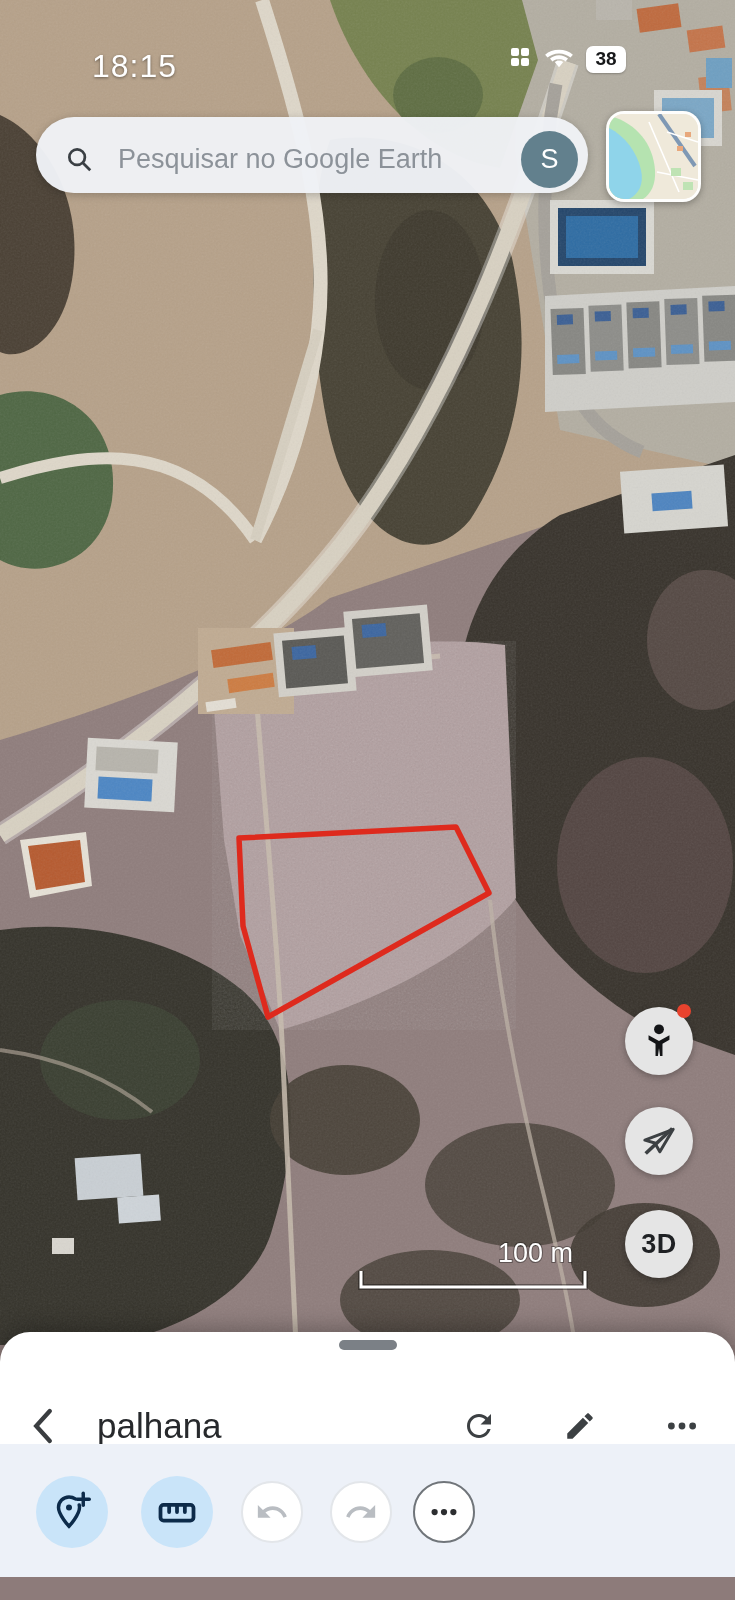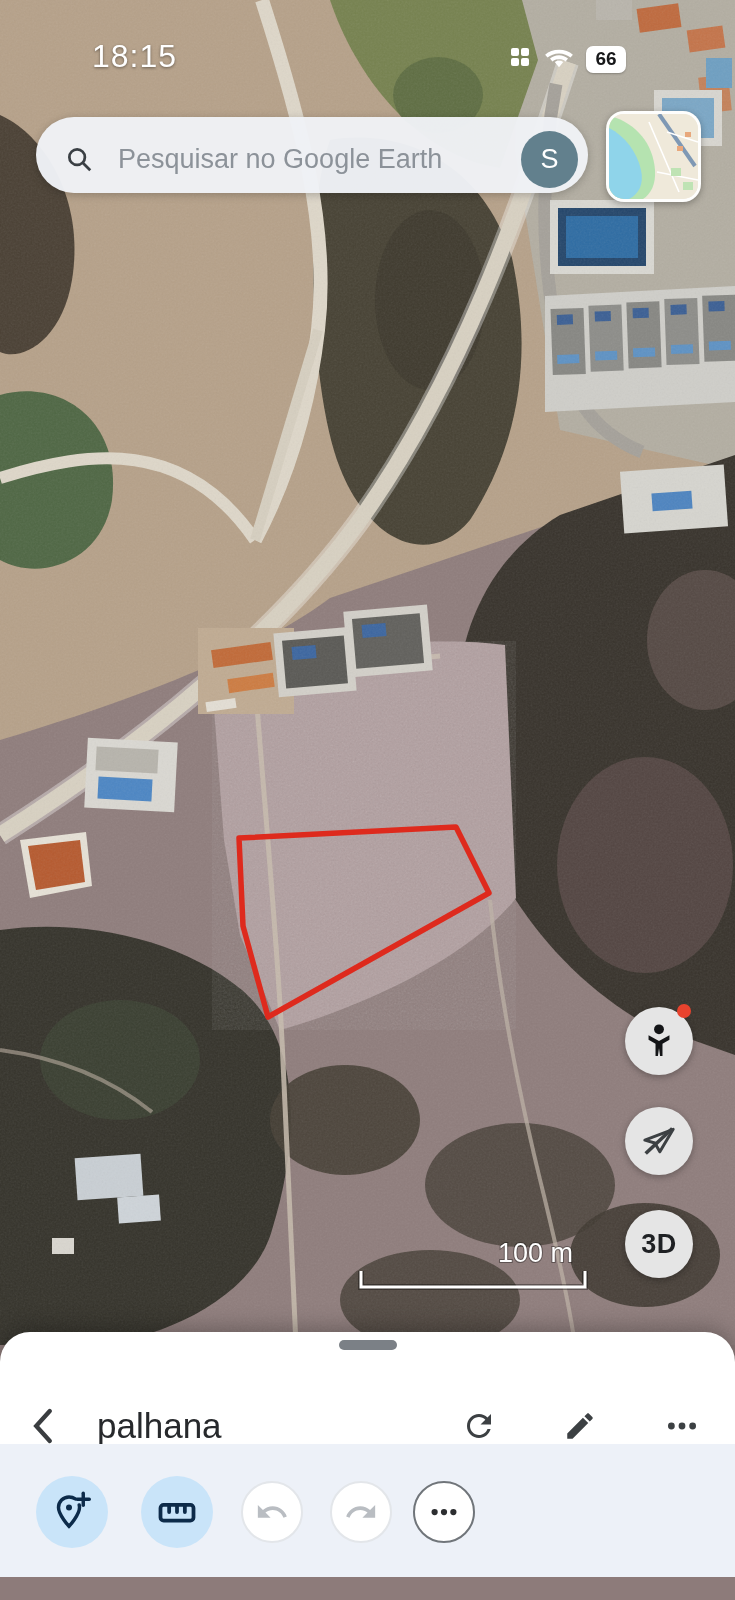--- a/index.html
+++ b/index.html
@@ -1,20 +1,20 @@
 <!DOCTYPE html>
 <html><head>
 <meta charset="utf-8">
 <style>
   html,body{margin:0;padding:0;background:#222;}
   *{box-sizing:border-box;font-family:"Liberation Sans", sans-serif;}
   #app{position:relative;width:735px;height:1600px;overflow:hidden;background:#8d7b7a;margin:0 auto;}
   #map-svg{position:absolute;left:0;top:0;}
   
-  .status-time{position:absolute;left:92px;top:38px;color:#fff;font-size:32px;font-weight:500;
+  .status-time{position:absolute;left:92px;top:48px;color:#fff;font-size:32px;font-weight:500;
     text-shadow:0 1px 3px rgba(0,0,0,.45);letter-spacing:1px;}
   .status-right{position:absolute;left:508px;top:44px;display:flex;align-items:center;gap:12px;}
   .battery{min-width:40px;height:27px;background:#fff;border-radius:7px;display:flex;align-items:center;
     justify-content:center;color:#17181a;font-size:19px;font-weight:700;box-shadow:0 1px 2px rgba(0,0,0,.25);}
   
   .search-pill{position:absolute;left:36px;top:117px;width:552px;height:76px;border-radius:38px;
     background:rgba(239,242,246,.97);display:flex;align-items:center;padding:8px 10px 0 28px;
     box-shadow:0 2px 8px rgba(0,0,0,.22);}
   .search-pill input{flex:1;border:none;outline:none;background:transparent;font-size:27px;color:#3c4043;
     margin-left:22px;min-width:0;}
@@ -181,21 +181,21 @@
       </svg>
     </span>
     <span>
       <svg width="30" height="26" viewBox="0 0 24 20">
         <path d="M12 18.2 L15.4 14 C14.5 13.3 13.3 12.9 12 12.9 s-2.5.4-3.4 1.1 Z" fill="#fff"></path>
         <path d="M12 8.6 c-2.8 0-5.3 1-7.2 2.6 l1.9 2.3 c1.4-1.2 3.3-2 5.3-2 s3.9.8 5.3 2 l1.9-2.3 C17.3 9.6 14.8 8.6 12 8.6 Z" fill="#fff"></path>
         <path d="M12 4.2 C7.7 4.2 3.7 5.7 .9 8.1 L2.8 10.4 C5.1 8.4 8.4 7.1 12 7.1 s6.9 1.3 9.2 3.3 l1.9-2.3 C20.3 5.7 16.3 4.2 12 4.2 Z" fill="#fff"></path>
       </svg>
     </span>
     <span class="battery">
-      <span>66</span>
+      <span>38</span>
     </span>
   </div>
 
   <div class="search-pill">
     <span style="display:flex;">
       <svg width="30" height="30" viewBox="0 0 24 24" fill="none" stroke="#3a3f44" stroke-width="2.2">
         <circle cx="10.5" cy="10.5" r="6.2"></circle>
           <line x1="15.2" y1="15.2" x2="21" y2="21"></line>
       </svg>
     </span>

